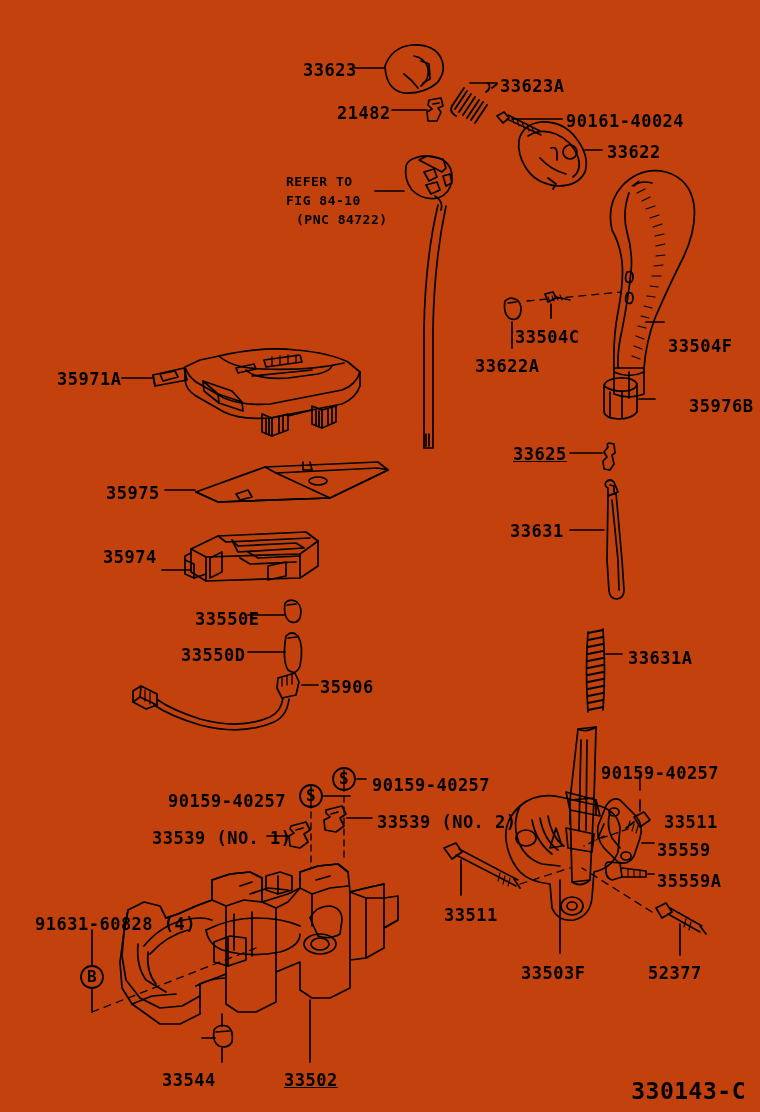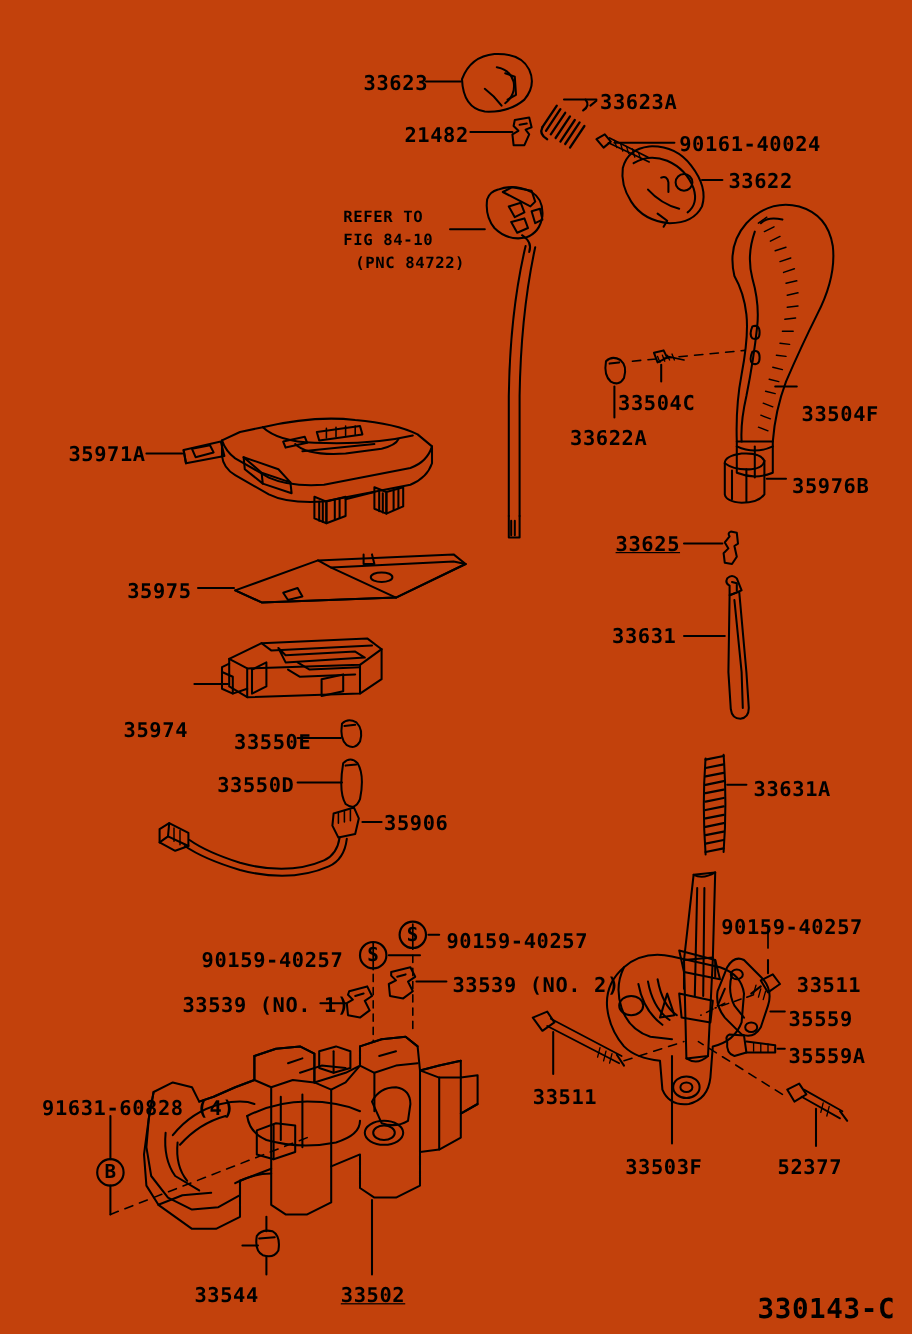--- a/index.html
+++ b/index.html
@@ -372,24 +372,24 @@
 
   <div id="labels">
       <div class="lbl" style="left: 303px; top: 60px;">33623</div>
       <div class="lbl" style="left: 500px; top: 76px;">33623A</div>
       <div class="lbl" style="left: 337px; top: 103px;">21482</div>
       <div class="lbl" style="left: 566px; top: 111px;">90161-40024</div>
       <div class="lbl" style="left: 607px; top: 142px;">33622</div>
       <div class="lbl" style="left: 668px; top: 316px; margin-top: 20px;">33504F</div>
       <div class="lbl" style="left: 515px; top: 327px;">33504C</div>
       <div class="lbl" style="left: 475px; top: 356px;">33622A</div>
-      <div class="lbl" style="left: 660px; top: 396px; text-align: right;">35976B</div>
+      <div class="lbl" style="left: 689px; top: 396px; text-align: right;">35976B</div>
       <div class="lbl" style="left: 57px; top: 369px;">35971A</div>
       <div class="lbl" style="left: 106px; top: 483px;">35975</div>
-      <div class="lbl" style="left: 103px; top: 599px;">35974</div>
+      <div class="lbl" style="left: 103px; top: 547px;">35974</div>
       <div class="lbl" style="left: 195px; top: 609px;">33550E</div>
       <div class="lbl" style="left: 181px; top: 645px;">33550D</div>
       <div class="lbl" style="left: 320px; top: 677px;">35906</div>
       <div class="lbl" style="left: 513px; top: 444px; text-decoration: underline;">33625</div>
       <div class="lbl" style="left: 510px; top: 521px;">33631</div>
       <div class="lbl" style="left: 628px; top: 648px;">33631A</div>
       <div class="lbl" style="left: 168px; top: 791px;">90159-40257</div>
       <div class="lbl" style="left: 372px; top: 775px;">90159-40257</div>
       <div class="lbl" style="left: 601px; top: 763px;">90159-40257</div>
       <div class="lbl" style="left: 152px; top: 828px;">33539 (NO. 1)</div>

